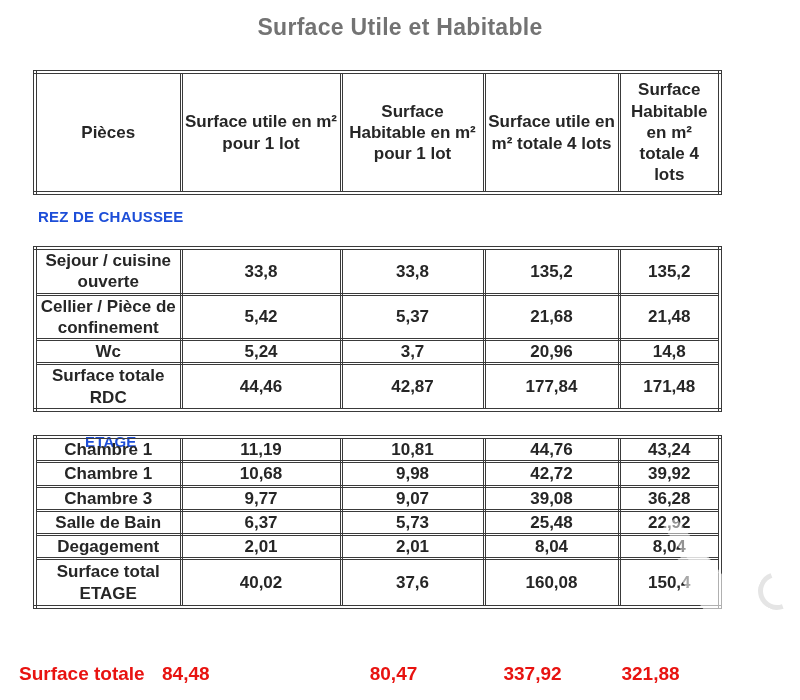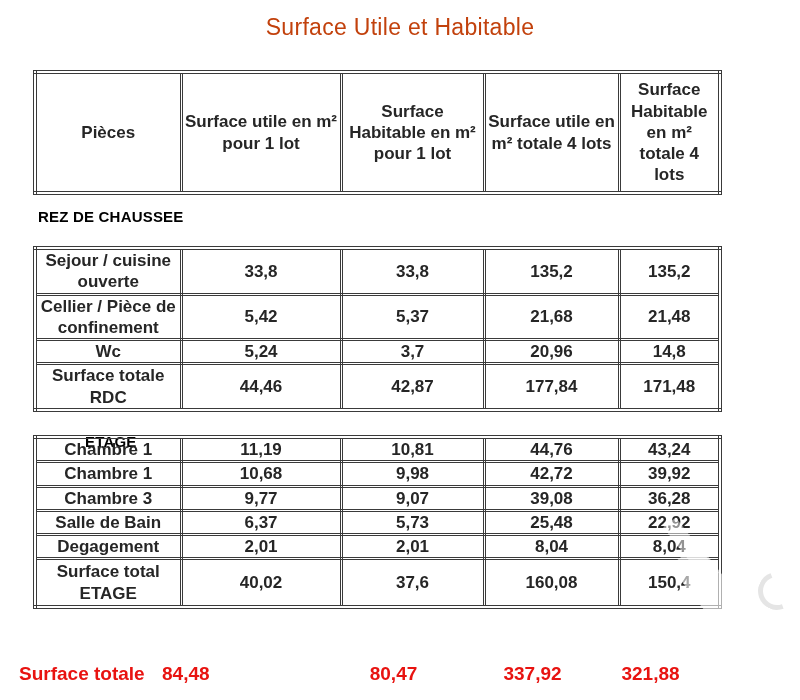--- a/index.html
+++ b/index.html
@@ -21,22 +21,22 @@
     font-family: "Liberation Sans", sans-serif;
     color: var(--text);
   }
   .title {
     position: absolute;
     top: 14px;
     left: 0;
     width: 100%;
     text-align: center;
     font-size: 23px;
-    font-weight: normal;
-    color: #c2410c;
+    font-weight: bold;
+    color: #737373;
     letter-spacing: 0.3px;
   }
   table.t {
     border-collapse: collapse;
     table-layout: fixed;
     width: 685px;
     border: 4px double var(--border);
   }
   table.t td {
     border: 3px double var(--border);
@@ -50,21 +50,21 @@
     overflow: hidden;
   }
   .header-table { position: absolute; top: 70px; left: 33px; }
   .header-table tr { height: 121px; }
   .header-table td { line-height: 1.35; }
 
   .section-label {
     position: absolute;
     font-size: 15px;
     font-weight: bold;
-    color: #000000;
+    color: #1d4ed8;
     letter-spacing: 0.2px;
   }
   .label-rdc { top: 208px; left: 38px; }
   .label-etage { top: 433px; left: 85px; }
 
   .table-rdc { position: absolute; top: 246px; left: 33px; }
   .table-rdc tr:nth-child(1) { height: 42px; }
   .table-rdc tr:nth-child(2) { height: 43px; }
   .table-rdc tr:nth-child(3) { height: 19px; }
   .table-rdc tr:nth-child(4) { height: 38px; padding-left: 20px; }

